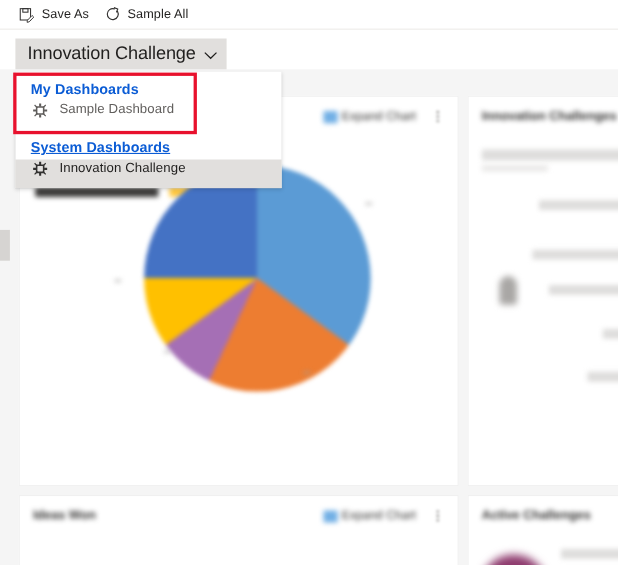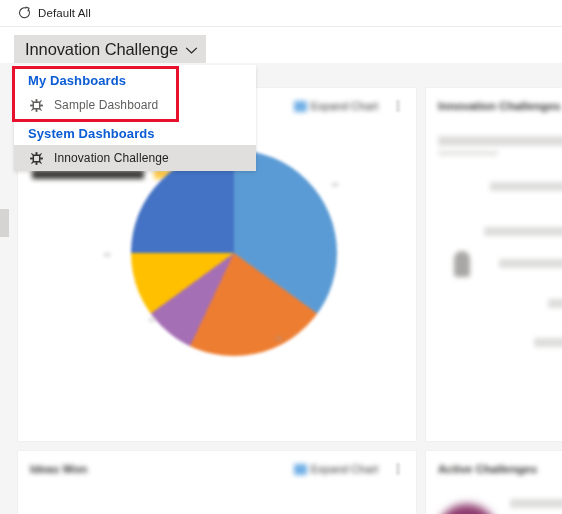--- a/index.html
+++ b/index.html
@@ -96,21 +96,21 @@
   }
   .dd-group {
     font-size: 13px;
     font-weight: 700;
     color: #0b5cd5;
     padding: 8px 0 4px 14px;
     letter-spacing: .1px;
   }
   .dd-item {
     display: flex;
-    align-items: center;
+    align-items: flex-start;
     height: 26px;
     padding-left: 14px;
     cursor: default;
   }
   .dd-item.selected { background: #e1dfdd; }
   .dd-item .ic {
     width: 16px; height: 16px;
     flex: none;
     display: inline-flex;
     align-items: center;
@@ -355,31 +355,41 @@
       <div class="bline" style="left:84px; top:48px; width:92px; height:9px;"></div>
       <div class="donut"></div>
 
     </div>
 
     <div class="scroll-nub"></div>
   </div>
 
   <div class="commandbar">
 
+    <div class="cmd">
+      <span class="ic">
+        <svg width="15" height="15" viewBox="0 0 16 16">
+          <rect x="1.5" y="2" width="10" height="11" fill="none" stroke="#323130" stroke-width="1"></rect>
+          <rect x="4" y="2" width="5" height="3.4" fill="none" stroke="#323130" stroke-width="1"></rect>
+          <path d="M8.5 13.2 L13 8.6 L14.6 10.2 L10.1 14.8 L8.1 15.2 Z" fill="#fff" stroke="#323130" stroke-width=".9"></path>
+        </svg>
+      </span>
+      <span class="lbl">Save As</span>
+    </div>
 
 
 
     <div class="cmd">
       <span class="ic">
         <svg width="15" height="15" viewBox="0 0 16 16">
           <path d="M12.6 4.6 A5.3 5.3 0 1 1 9.6 2.2" fill="none" stroke="#323130" stroke-width="1.1" stroke-linecap="round"></path>
           <path d="M9.1 1.0 L12.9 2.3 L11.5 5.6" fill="none" stroke="#323130" stroke-width="1.1" stroke-linejoin="round"></path>
         </svg>
       </span>
-      <span class="lbl">Default All</span>
+      <span class="lbl">Sample All</span>
     </div>
   </div>
 
   <div class="dash-title-btn">
     <span class="t">Innovation Challenge</span>
     <span class="cv">
       <svg width="13" height="9" viewBox="0 0 13 9">
         <path d="M1.2 1.8 L6.5 7 L11.8 1.8" fill="none" stroke="#201f1e" stroke-width="1.15"></path>
       </svg>
     </span>
@@ -395,21 +405,21 @@
           <path d="M7 11.8 H9 V14.8 H7 Z" fill="#605e5c"></path>
           <path d="M1.2 7 H4.2 V9 H1.2 Z" fill="#605e5c"></path>
           <path d="M11.8 7 H14.8 V9 H11.8 Z" fill="#605e5c"></path>
           <path d="M4.6 4.6 H11.4 V11.4 H4.6 Z" fill="none" stroke="#605e5c" stroke-width="1.5"></path>
           <path d="M2.6 2.6 L5.4 5.4 M10.6 10.6 L13.4 13.4 M13.4 2.6 L10.6 5.4 M5.4 10.6 L2.6 13.4" stroke="#605e5c" stroke-width="1.2"></path>
         </svg>
       </span>
       <span class="lbl">Sample Dashboard</span>
     </div>
 
-    <div class="dd-group" style="color: rgb(11, 92, 213);">System Dashboards</div>
+    <div class="dd-group" style="color: rgb(11, 92, 213); text-decoration: underline;">System Dashboards</div>
     <div class="dd-item selected">
       <span class="ic">
         <svg width="15" height="15" viewBox="0 0 16 16">
           <path d="M7 1.2 H9 V4.2 H7 Z" fill="#323130"></path>
           <path d="M7 11.8 H9 V14.8 H7 Z" fill="#323130"></path>
           <path d="M1.2 7 H4.2 V9 H1.2 Z" fill="#323130"></path>
           <path d="M11.8 7 H14.8 V9 H11.8 Z" fill="#323130"></path>
           <path d="M4.6 4.6 H11.4 V11.4 H4.6 Z" fill="none" stroke="#323130" stroke-width="1.5"></path>
           <path d="M2.6 2.6 L5.4 5.4 M10.6 10.6 L13.4 13.4 M13.4 2.6 L10.6 5.4 M5.4 10.6 L2.6 13.4" stroke="#323130" stroke-width="1.2"></path>
         </svg>

